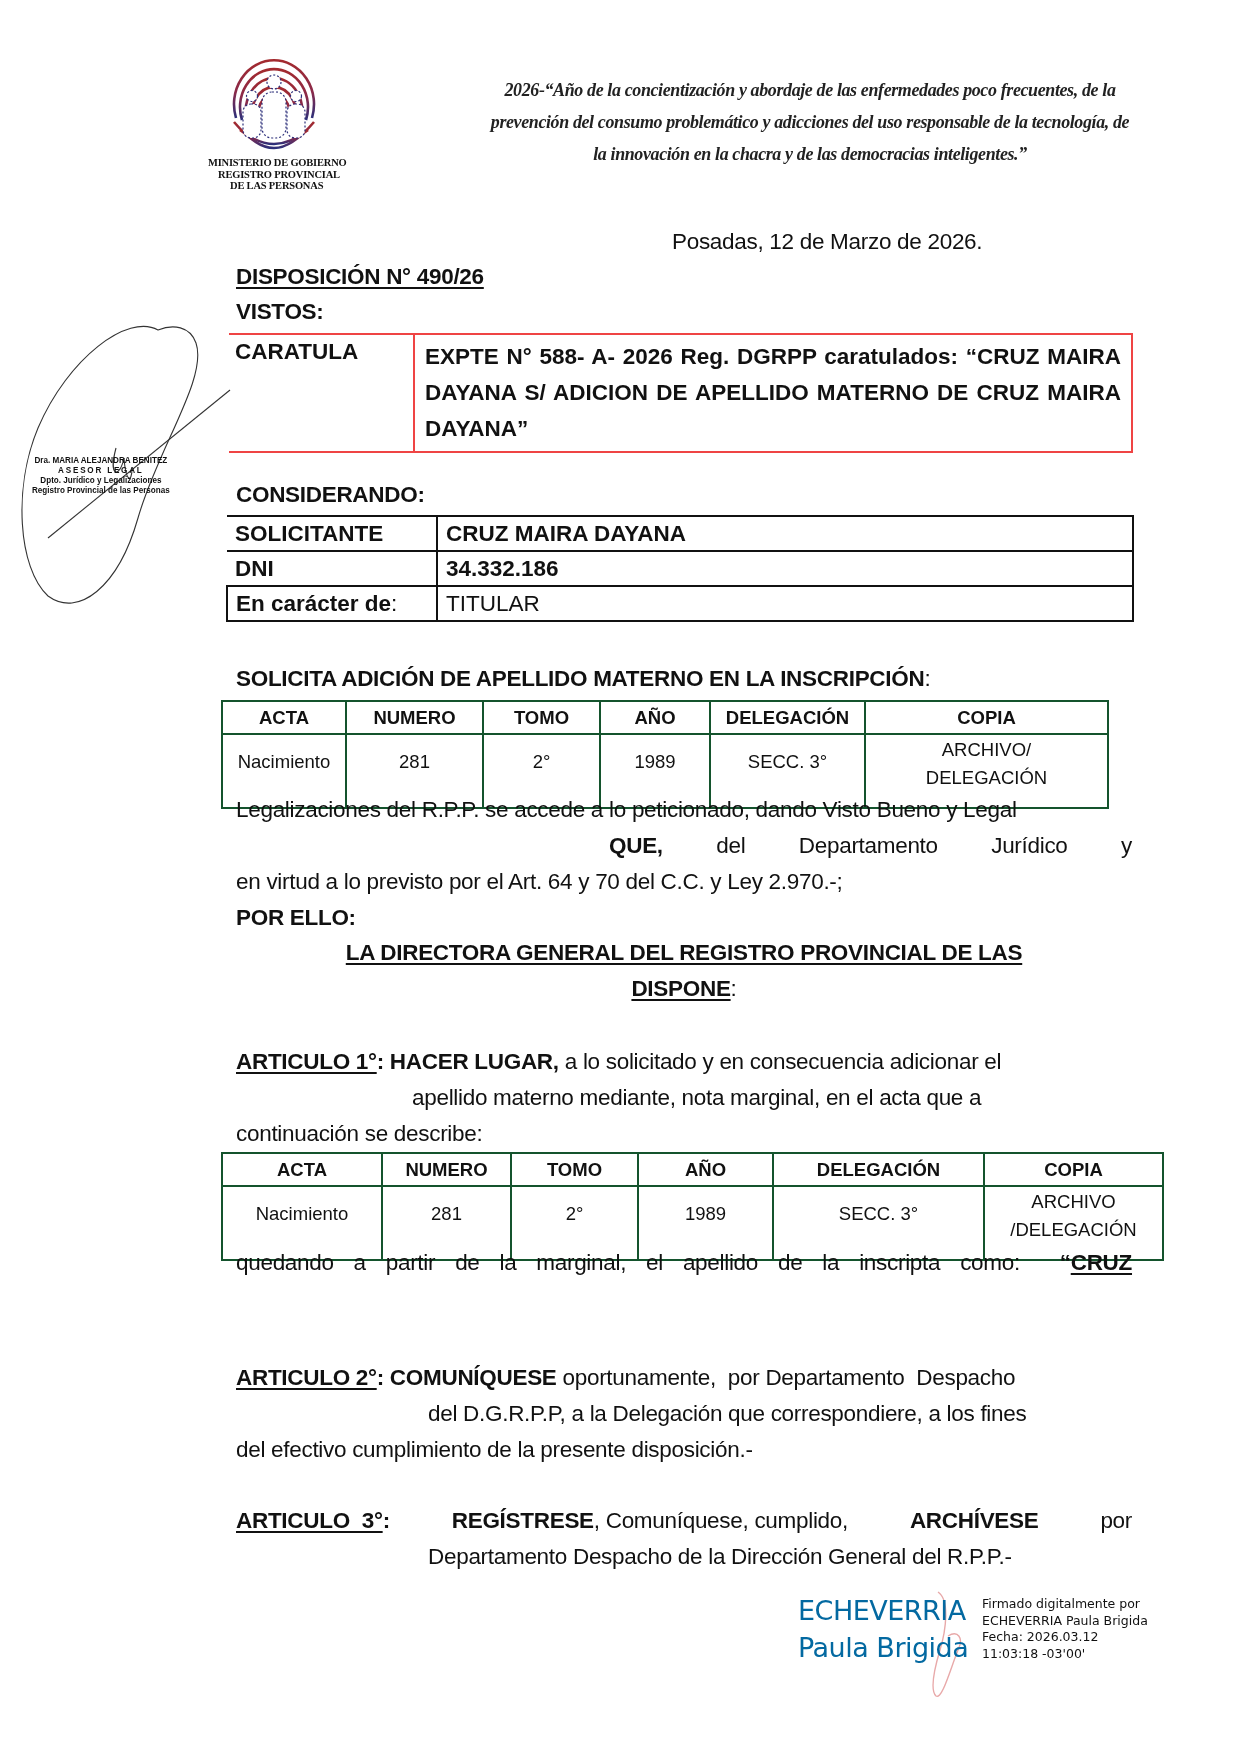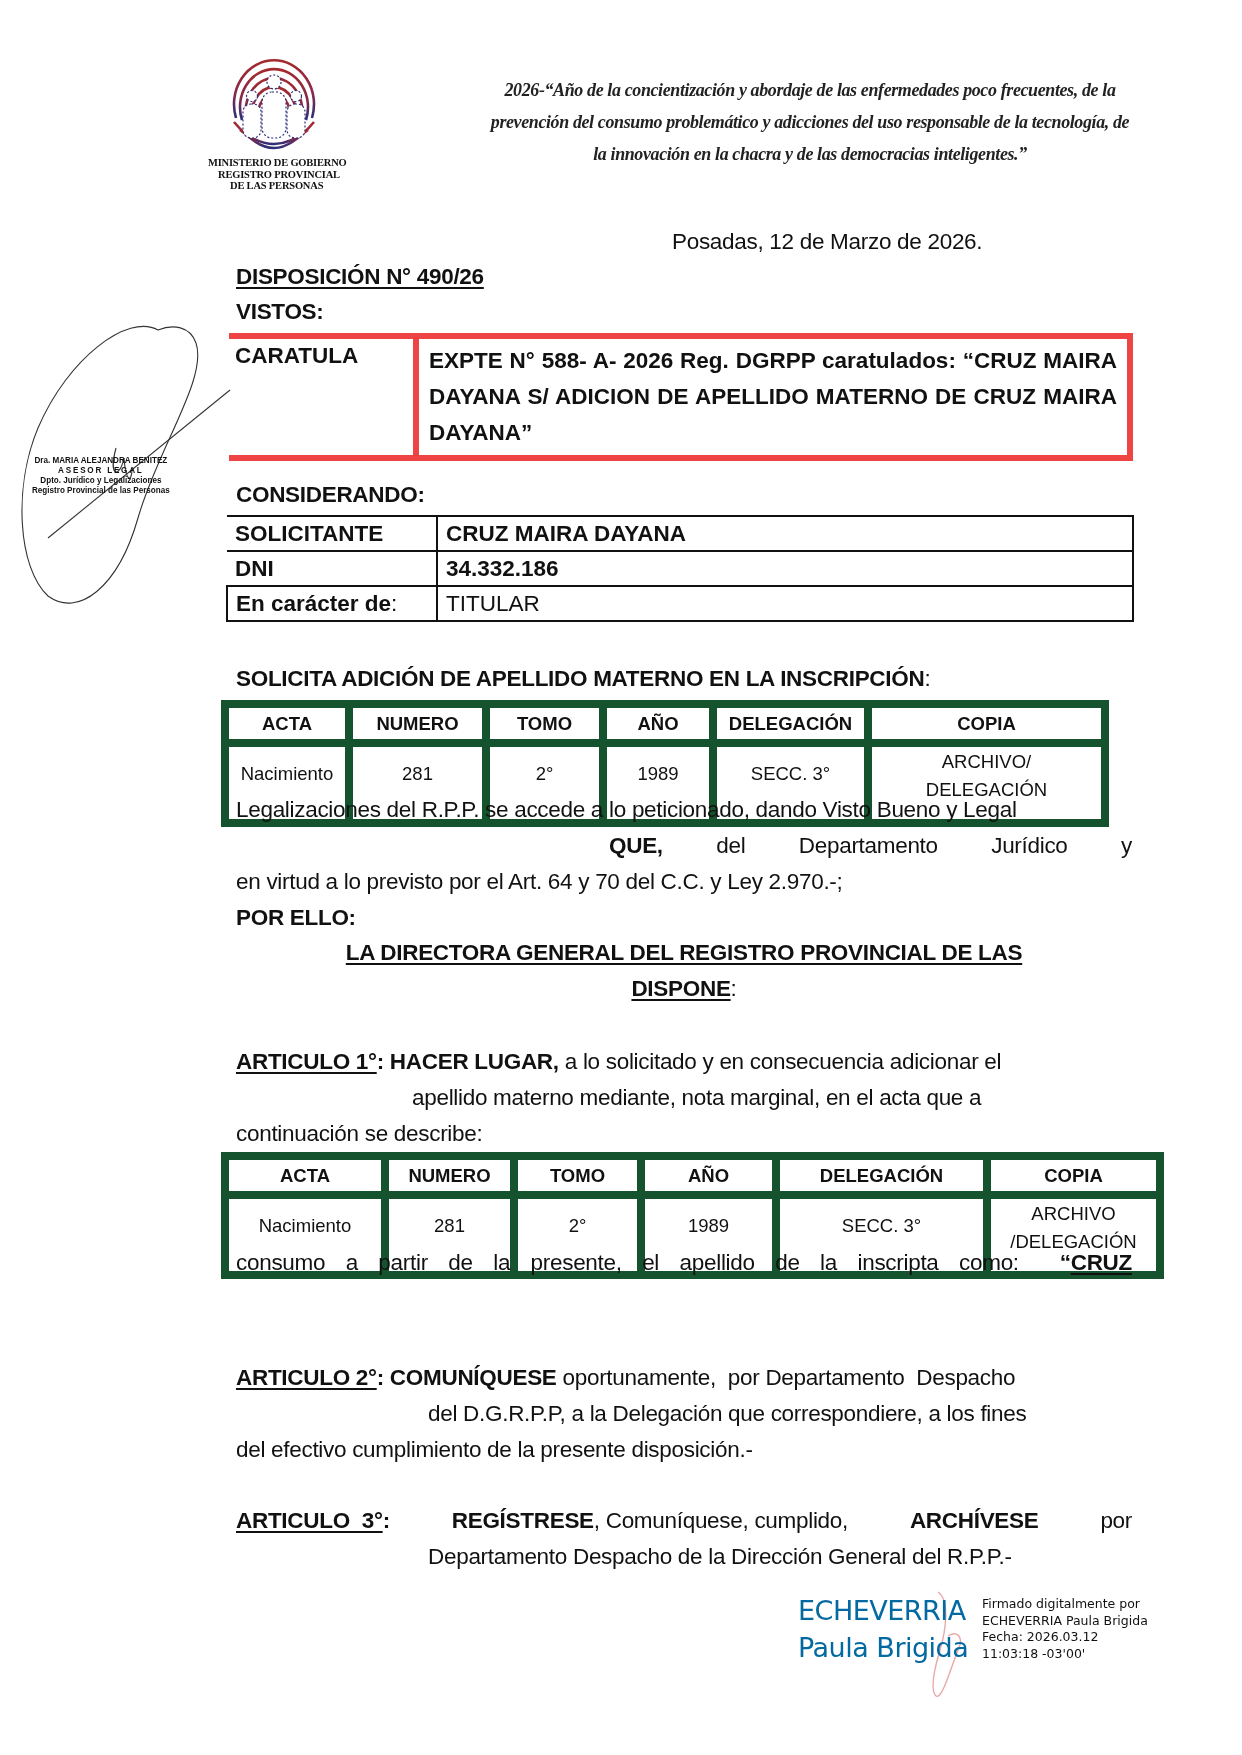--- a/index.html
+++ b/index.html
@@ -21,36 +21,36 @@
   .doc { font-size: 22.5px; letter-spacing: -0.3px; }
   .bold { font-weight: bold; }
   .u { text-decoration: underline; text-underline-offset: 3px; }
 
   .date { left: 672px; top: 229px; }
   .disp { left: 236px; top: 264px; }
   .vistos { left: 236px; top: 299px; }
 
   table { border-collapse: collapse; }
   .caratula { left: 229px; top: 333px; width: 904px; }
-  .caratula td { border: 6px solid #ef4444; vertical-align: top; font-size: 22.5px; }
+  .caratula td { border: 2px solid #ef4444; vertical-align: top; font-size: 22.5px; }
   .caratula td.lbl { width: 172px; padding: 4px 6px; font-weight: bold; }
   .caratula td.val { padding: 4px 10px; font-weight: bold; text-align: justify; line-height: 36px; }
   .caratula tr td:first-child { border-left: none; }
 
   .consid { left: 236px; top: 482px; }
   .sol { left: 226px; top: 515px; width: 908px; }
   .sol td { border: 2px solid #111; font-size: 22.5px; height: 33px; padding: 0 8px; }
   .sol td.lbl { width: 192px; font-weight: bold; }
   .sol tr:not(:last-child) td:first-child { border-left: none; }
   .sol td.val.b { font-weight: bold; }
 
   .solicita { left: 236px; top: 666px; font-weight: bold; }
 
   .acta { border: 2px solid #111; }
-  .acta th, .acta td { border: 8px solid #14532d; text-align: center; font-size: 18.5px; }
+  .acta th, .acta td { border: 2px solid #14532d; text-align: center; font-size: 18.5px; }
   .acta th { font-weight: bold; height: 29px; }
   .acta td { vertical-align: top; height: 58px; line-height: 28px; padding-top: 13px; }
   .acta1 { left: 221px; top: 700px; width: 888px; }
   .acta2 { left: 221px; top: 1152px; width: 943px; }
 
   .para { left: 236px; width: 896px; line-height: 36px; }
   .que { top: 792px; }
   .just { text-align: justify; text-align-last: justify; }
   .directora { left: 236px; top: 935px; width: 896px; text-align: center; line-height: 36px; font-weight: bold; }
 
@@ -232,21 +232,21 @@
     <td>281</td>
     <td>2°</td>
     <td>1989</td>
     <td>SECC. 3°</td>
     <td style="padding:1px 6px 0">ARCHIVO /DELEGACIÓN</td>
   </tr>
 </tbody>
   </table>
 
 <div class="abs doc para" style="top:1245px;">
-  <div class="just"><span>consumo a partir de la presente, el apellido de la inscripta como:</span>&nbsp; <span class="bold">“</span><span class="bold u">CRUZ</span></div>
+  <div class="just"><span>quedando a partir de la marginal, el apellido de la inscripta como:</span>&nbsp; <span class="bold">“</span><span class="bold u">CRUZ</span></div>
 </div>
 
 <div class="abs doc para" style="top:1360px;">
   <div><span class="art-label">ARTICULO 2°</span><span class="bold">:</span> <span class="bold">COMUNÍQUESE</span><span style="white-space:pre"> oportunamente,  por Departamento  Despacho</span></div>
   <div class="indent2">del D.G.R.P.P, a la Delegación que correspondiere, a los fines</div>
   <div>del efectivo cumplimiento de la presente disposición.-</div>
 </div>
 
 <div class="abs doc para" style="top:1503px;">
   <div style="display:flex; justify-content:space-between;">

